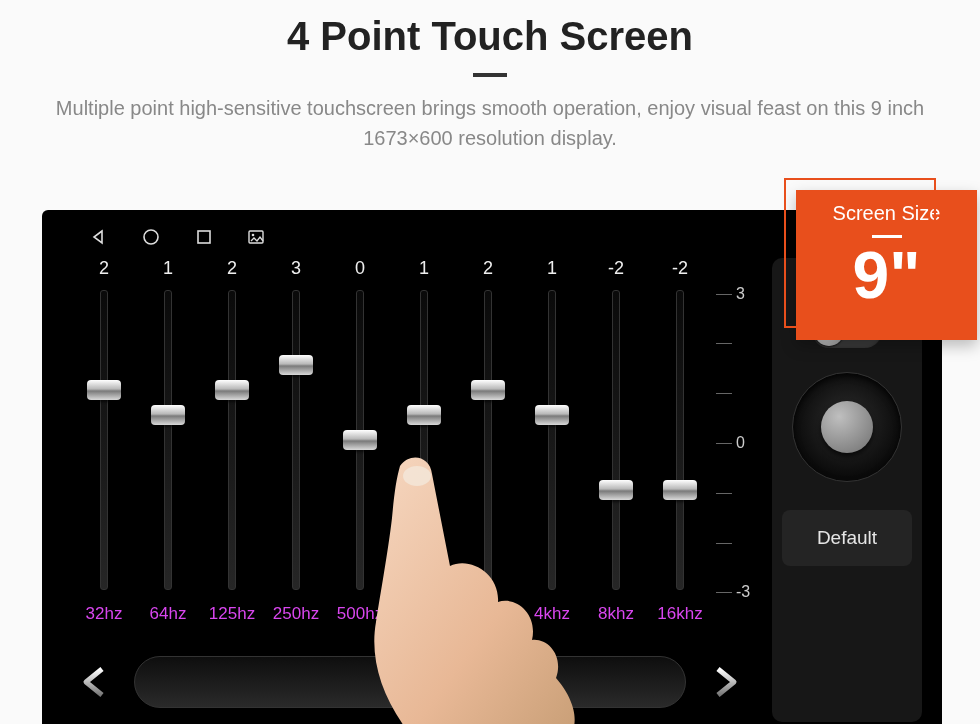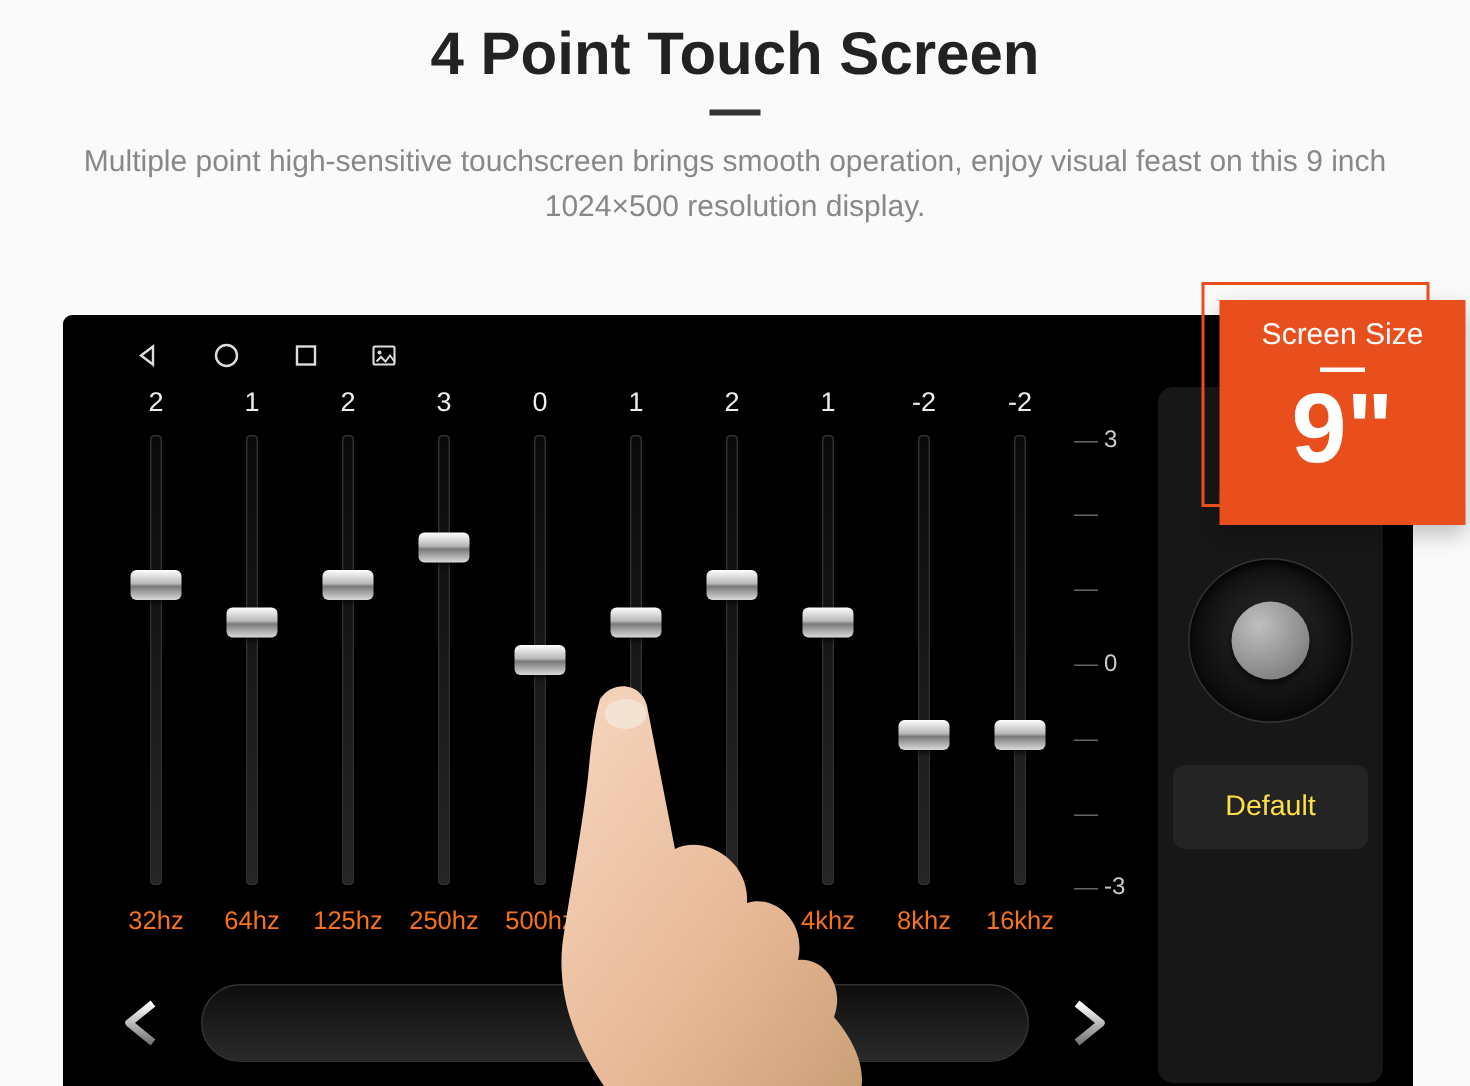--- a/index.html
+++ b/index.html
@@ -20,57 +20,57 @@
   .eq-area { position: relative; width: 700px; height: 100%; }
   .side-area { position: relative; width: 160px; height: 100%; }
   
   .sliders { position: absolute; top: 0; left: 10px; width: 640px; height: 370px; display: flex; }
   .band { flex: 1; display: flex; flex-direction: column; align-items: center; }
   .band .val { height: 26px; font-size: 18px; color: #eee; }
   .band .track-wrap { position: relative; width: 100%; height: 310px; display: flex; justify-content: center; }
   .band .track { width: 8px; height: 300px; margin-top: 6px; background: linear-gradient(#0a0a0a, #262626); border: 1px solid #333; border-radius: 3px; }
   .band .thumb { position: absolute; left: 50%; transform: translateX(-50%); width: 34px; height: 20px; border-radius: 4px;
     background: linear-gradient(#fff, #b8b8b8 45%, #7a7a7a 55%, #d9d9d9); box-shadow: 0 2px 3px rgba(0,0,0,.6); }
-  .band .freq { height: 30px; font-size: 17px; color: #f97316; display: flex; align-items: flex-end; }
+  .band .freq { height: 30px; font-size: 17px; color: #d946ef; display: flex; align-items: flex-end; }
   
   .axis { position: absolute; left: 654px; top: 30px; height: 310px; width: 40px; }
   .axis .tick { position: absolute; left: 0; width: 16px; height: 1px; background: #666; }
   .axis .lbl { position: absolute; left: 20px; font-size: 16px; color: #ccc; transform: translateY(-50%); }
   
   .preset-row { position: absolute; bottom: 12px; left: 10px; width: 676px; height: 56px; display: flex; align-items: center; gap: 16px; }
   .arrow-btn { width: 46px; height: 46px; display: flex; align-items: center; justify-content: center; cursor: pointer; }
   .preset-pill { flex: 1; height: 52px; border-radius: 26px; background: linear-gradient(#0e0e0e, #2a2a2a);
     border: 1px solid #333; display: flex; align-items: center; justify-content: center; font-size: 24px; color: #eee; }
   
   .side-inner { position: absolute; top: 0; right: 0; width: 150px; height: 100%; border-radius: 10px; background: #171717; padding: 8px 10px 0; }
   .toggle { width: 70px; height: 34px; border-radius: 17px; background: #3a3a3a; position: relative; margin: 48px auto 24px; box-shadow: inset 0 2px 4px rgba(0,0,0,.7); }
   .toggle .knob { position: absolute; left: 2px; top: 2px; width: 30px; height: 30px; border-radius: 50%;
     background: radial-gradient(circle at 35% 30%, #fff, #bcbcbc 55%, #8a8a8a); box-shadow: 0 1px 2px rgba(0,0,0,.7); }
   .joy { width: 110px; height: 110px; margin: 0 auto 28px; border-radius: 55px; background: radial-gradient(circle at 50% 45%, #2e2e2e, #0a0a0a 70%);
     border: 1px solid #333; display: flex; align-items: center; justify-content: center; box-shadow: inset 0 3px 6px rgba(0,0,0,.8); }
   .joy .knob { width: 52px; height: 52px; border-radius: 50%; background: radial-gradient(circle at 35% 30%, #bfbfbf, #6f6f6f); box-shadow: 0 3px 5px rgba(0,0,0,.7); }
-  .side-btn { width: 100%; height: 56px; border-radius: 8px; background: #242424; color: #fde047; display: flex; align-items: center; justify-content: center;
+  .side-btn { width: 100%; height: 56px; border-radius: 8px; background: #242424; color: #e5e5e5; display: flex; align-items: center; justify-content: center;
     font-size: 19px; margin-bottom: 14px; }
   
-  .badge { position: absolute; right: 3px; top: 186px; width: 164px; height: 150px; background: #e84f1c; color: #fff;
+  .badge { position: absolute; right: 3px; top: 176px; width: 181px; height: 150px; background: #e84f1c; color: #fff;
     box-shadow: 0 6px 14px rgba(0,0,0,.25); display: flex; flex-direction: column; align-items: center; padding-top: 12px; }
   .badge .outline { position: absolute; top: -12px; left: -12px; width: 152px; height: 150px; border: 2px solid #e84f1c; pointer-events: none; }
   .badge .t1 { font-size: 20px; }
   .badge .u { width: 30px; height: 3px; background: #fff; margin: 10px 0 4px; }
   .badge .t2 { font-size: 66px; font-weight: 700; line-height: 1; }
   
   .finger { position: absolute; left: 340px; top: 442px; width: 260px; height: 270px; pointer-events: none; }
 </style>
 </head>
 <body>
 
 <div class="page">
   <h1 class="title">4 Point Touch Screen</h1>
   <div class="title-underline"></div>
-  <p class="subtitle">Multiple point high-sensitive touchscreen brings smooth operation, enjoy visual feast on this 9 inch 1024×500 resolution display.</p>
+  <p class="subtitle">Multiple point high-sensitive touchscreen brings smooth operation, enjoy visual feast on this 9 inch 1673×600 resolution display.</p>
 
   <div class="device-wrap">
     <div class="device">
 
       <div class="nav">
         <span>
             <svg width="16" height="16" viewBox="0 0 16 16">
               <path d="M12 2 4 8l8 6z" fill="none" stroke="#ddd" stroke-width="1.6"></path>
             </svg>
           </span>

